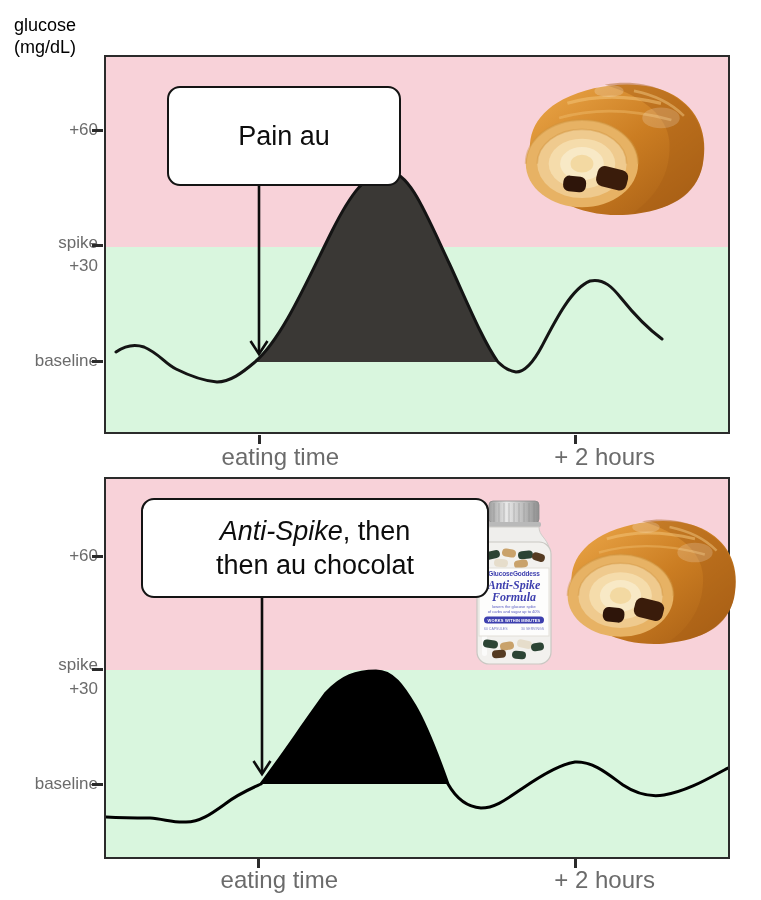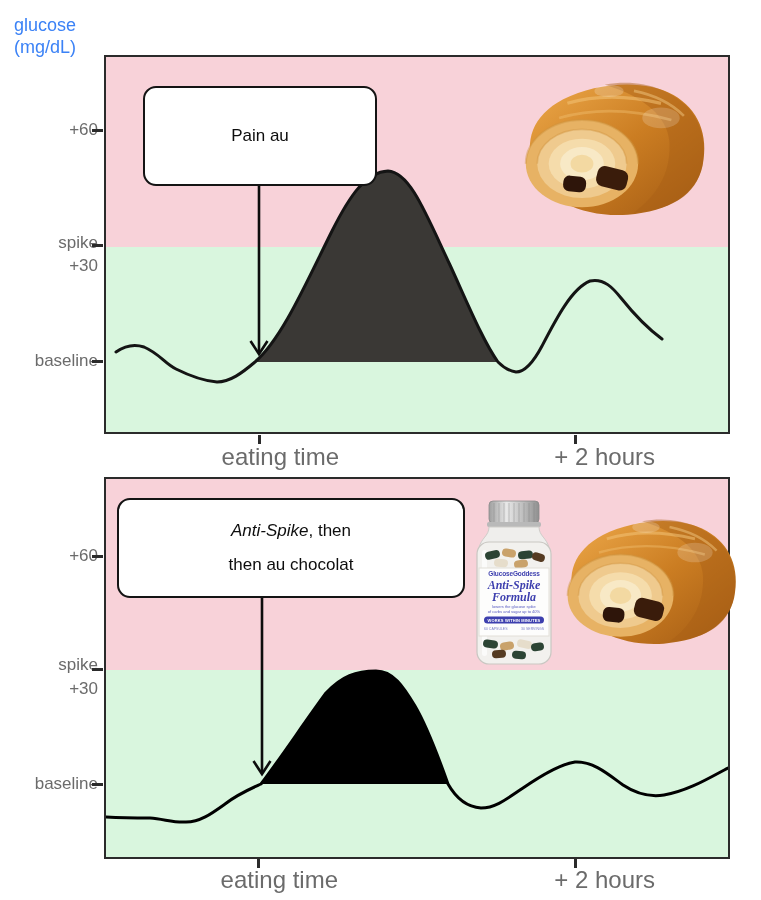--- a/index.html
+++ b/index.html
@@ -1,28 +1,28 @@
 <!DOCTYPE html>
 <html><head>
 <meta charset="utf-8">
 <style>
   html,body{margin:0;padding:0;background:#ffffff;}
   .canvas{position:relative;width:761px;height:900px;background:#ffffff;overflow:hidden;
           font-family:"Liberation Sans","DejaVu Sans",sans-serif;}
   .abs{position:absolute;}
-  .axis-label{color:#3b82f6;font-size:18px;line-height:22px;}
+  .axis-label{color:#000000;font-size:18px;line-height:22px;}
   .ytick-label{position:absolute;left:0;width:98px;text-align:right;color:#6b6b6b;font-size:17px;line-height:22px;}
   .xtick-label{position:absolute;width:160px;text-align:right;color:#6b6b6b;font-size:24px;line-height:22px;}
   .tick-h{position:absolute;width:11px;height:2.5px;background:#2b2b2b;}
   .tick-v{position:absolute;width:2.5px;height:9px;background:#2b2b2b;}
   .plot{position:absolute;border:2px solid #2b2b2b;box-sizing:border-box;}
   .plot svg{position:absolute;left:0;top:0;}
   .bubble{position:absolute;background:#ffffff;border:2.5px solid #141414;border-radius:13px;
           display:flex;flex-direction:column;justify-content:center;align-items:center;
-          z-index:20;color:#0d0d0d;font-size:17px;line-height:34px;font-weight:500;}
+          z-index:20;color:#0d0d0d;font-size:27px;line-height:34px;font-weight:500;margin-left:24px;}
   .pastry{position:absolute;z-index:5;}
   .bottle{position:absolute;z-index:6;width:92px;height:170px;}
   .bottle svg{position:absolute;left:0;top:0;}
   .bottle-label-overlay{position:absolute;left:11px;top:70px;width:140px;height:136px;
           transform:scale(.5);transform-origin:0 0;text-align:center;color:#3d3fae;z-index:7;}
   .bl-brand{font-size:13px;font-weight:bold;letter-spacing:-0.3px;margin-top:3px;}
   .bl-title{font-family:"Liberation Serif","DejaVu Serif",serif;font-style:italic;font-weight:bold;
           font-size:24px;line-height:24px;margin-top:3px;}
   .bl-tag{font-size:8px;line-height:9.5px;color:#5558c0;margin-top:4px;}
   .bl-badge{display:inline-block;background:#3d3fae;color:#ffffff;font-size:8px;font-weight:bold;

